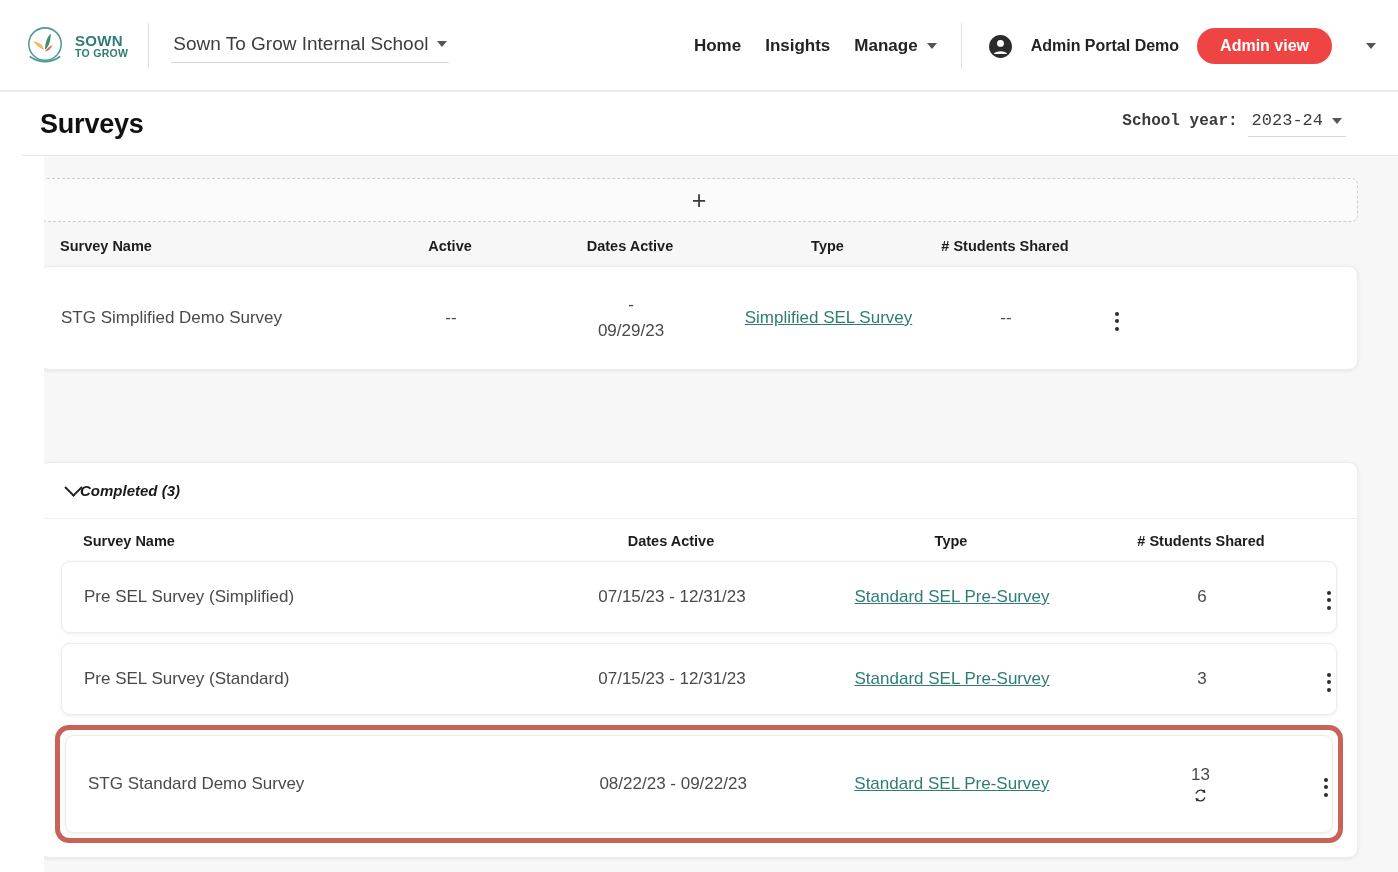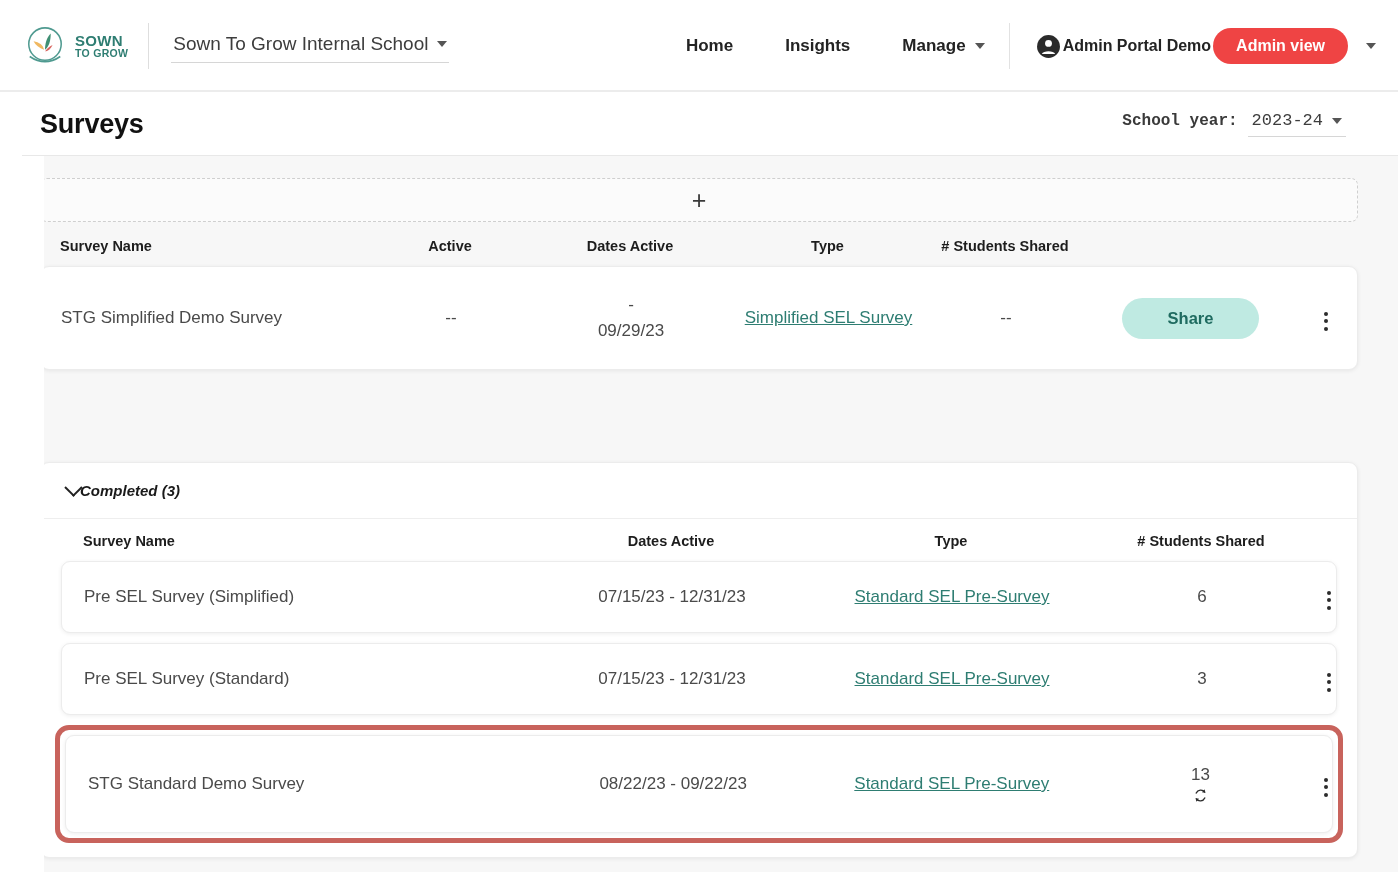--- a/index.html
+++ b/index.html
@@ -66,36 +66,36 @@
     display: inline-block;
   }
   .caret.small {
     border-left-width: 5px; border-right-width: 5px; border-top-width: 6px;
   }
 
   .nav-links {
     margin-left: auto;
     display: flex;
     align-items: center;
-    gap: 52px;
+    gap: 24px;
     padding-right: 24px;
   }
   .nav-link {
     font-size: 17px;
     font-weight: bold;
     color: #232323;
     cursor: pointer;
     display: flex; align-items: center; gap: 9px;
     white-space: nowrap;
   }
 
   .user-block {
     display: flex;
     align-items: center;
-    gap: 2px;
+    gap: 18px;
     padding-left: 26px;
     border-left: 1px solid #e2e2e2;
     height: 46px;
   }
   .avatar-ico { width: 25px; height: 25px; flex: none; }
   .user-name { font-size: 16px; font-weight: bold; color: #232323; white-space: nowrap; }
   .admin-pill {
     background: #ef4444;
     color: #ffffff;
     font-size: 16px;
@@ -363,23 +363,20 @@
       <div class="c-name cellval">STG Simplified Demo Survey</div>
       <div class="c-active cellval">--</div>
       <div class="c-dates cellval dates-stack">
         <div>-</div>
         <div>09/29/23</div>
       </div>
       <div class="c-type">
         <span class="link">Simplified SEL Survey</span>
       </div>
       <div class="c-num cellval">--</div>
-      <div class="c-act">
-        <span class="share-btn">Share</span>
-      </div>
       <div class="c-kebab">
         <span class="kebab">
             <i></i>
             <i></i>
             <i></i>
           </span>
       </div>
     </div>
   </div>
 

